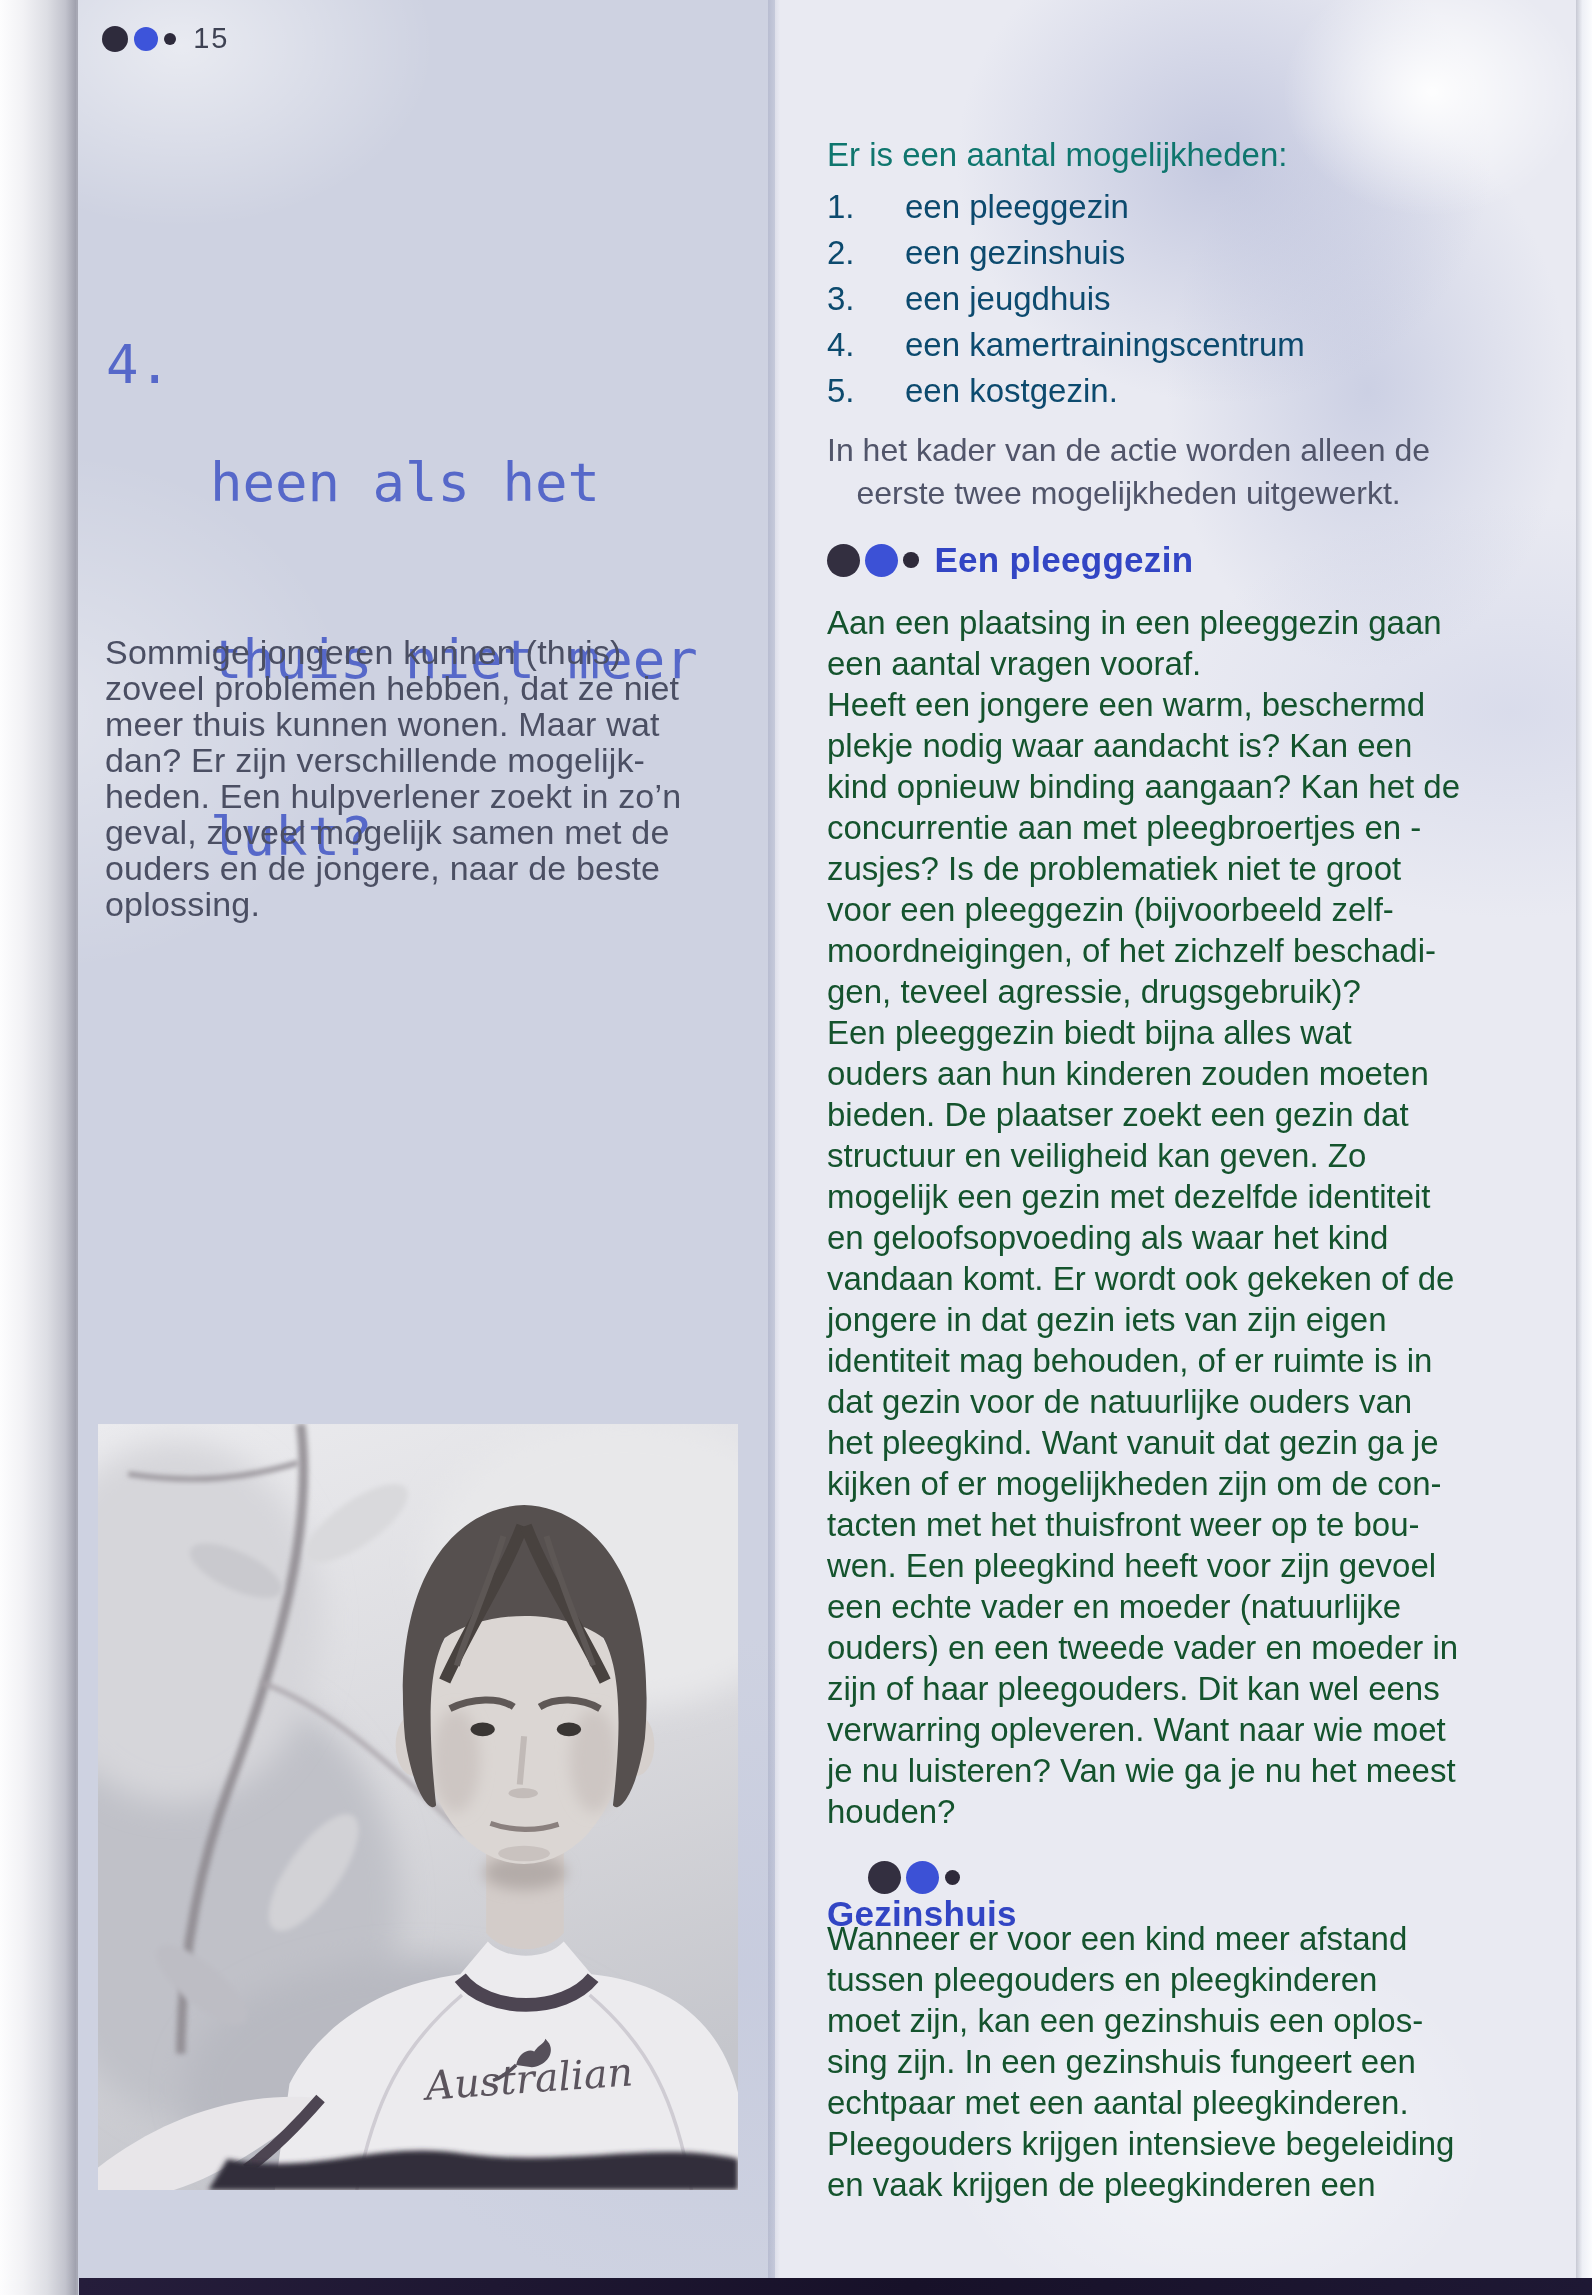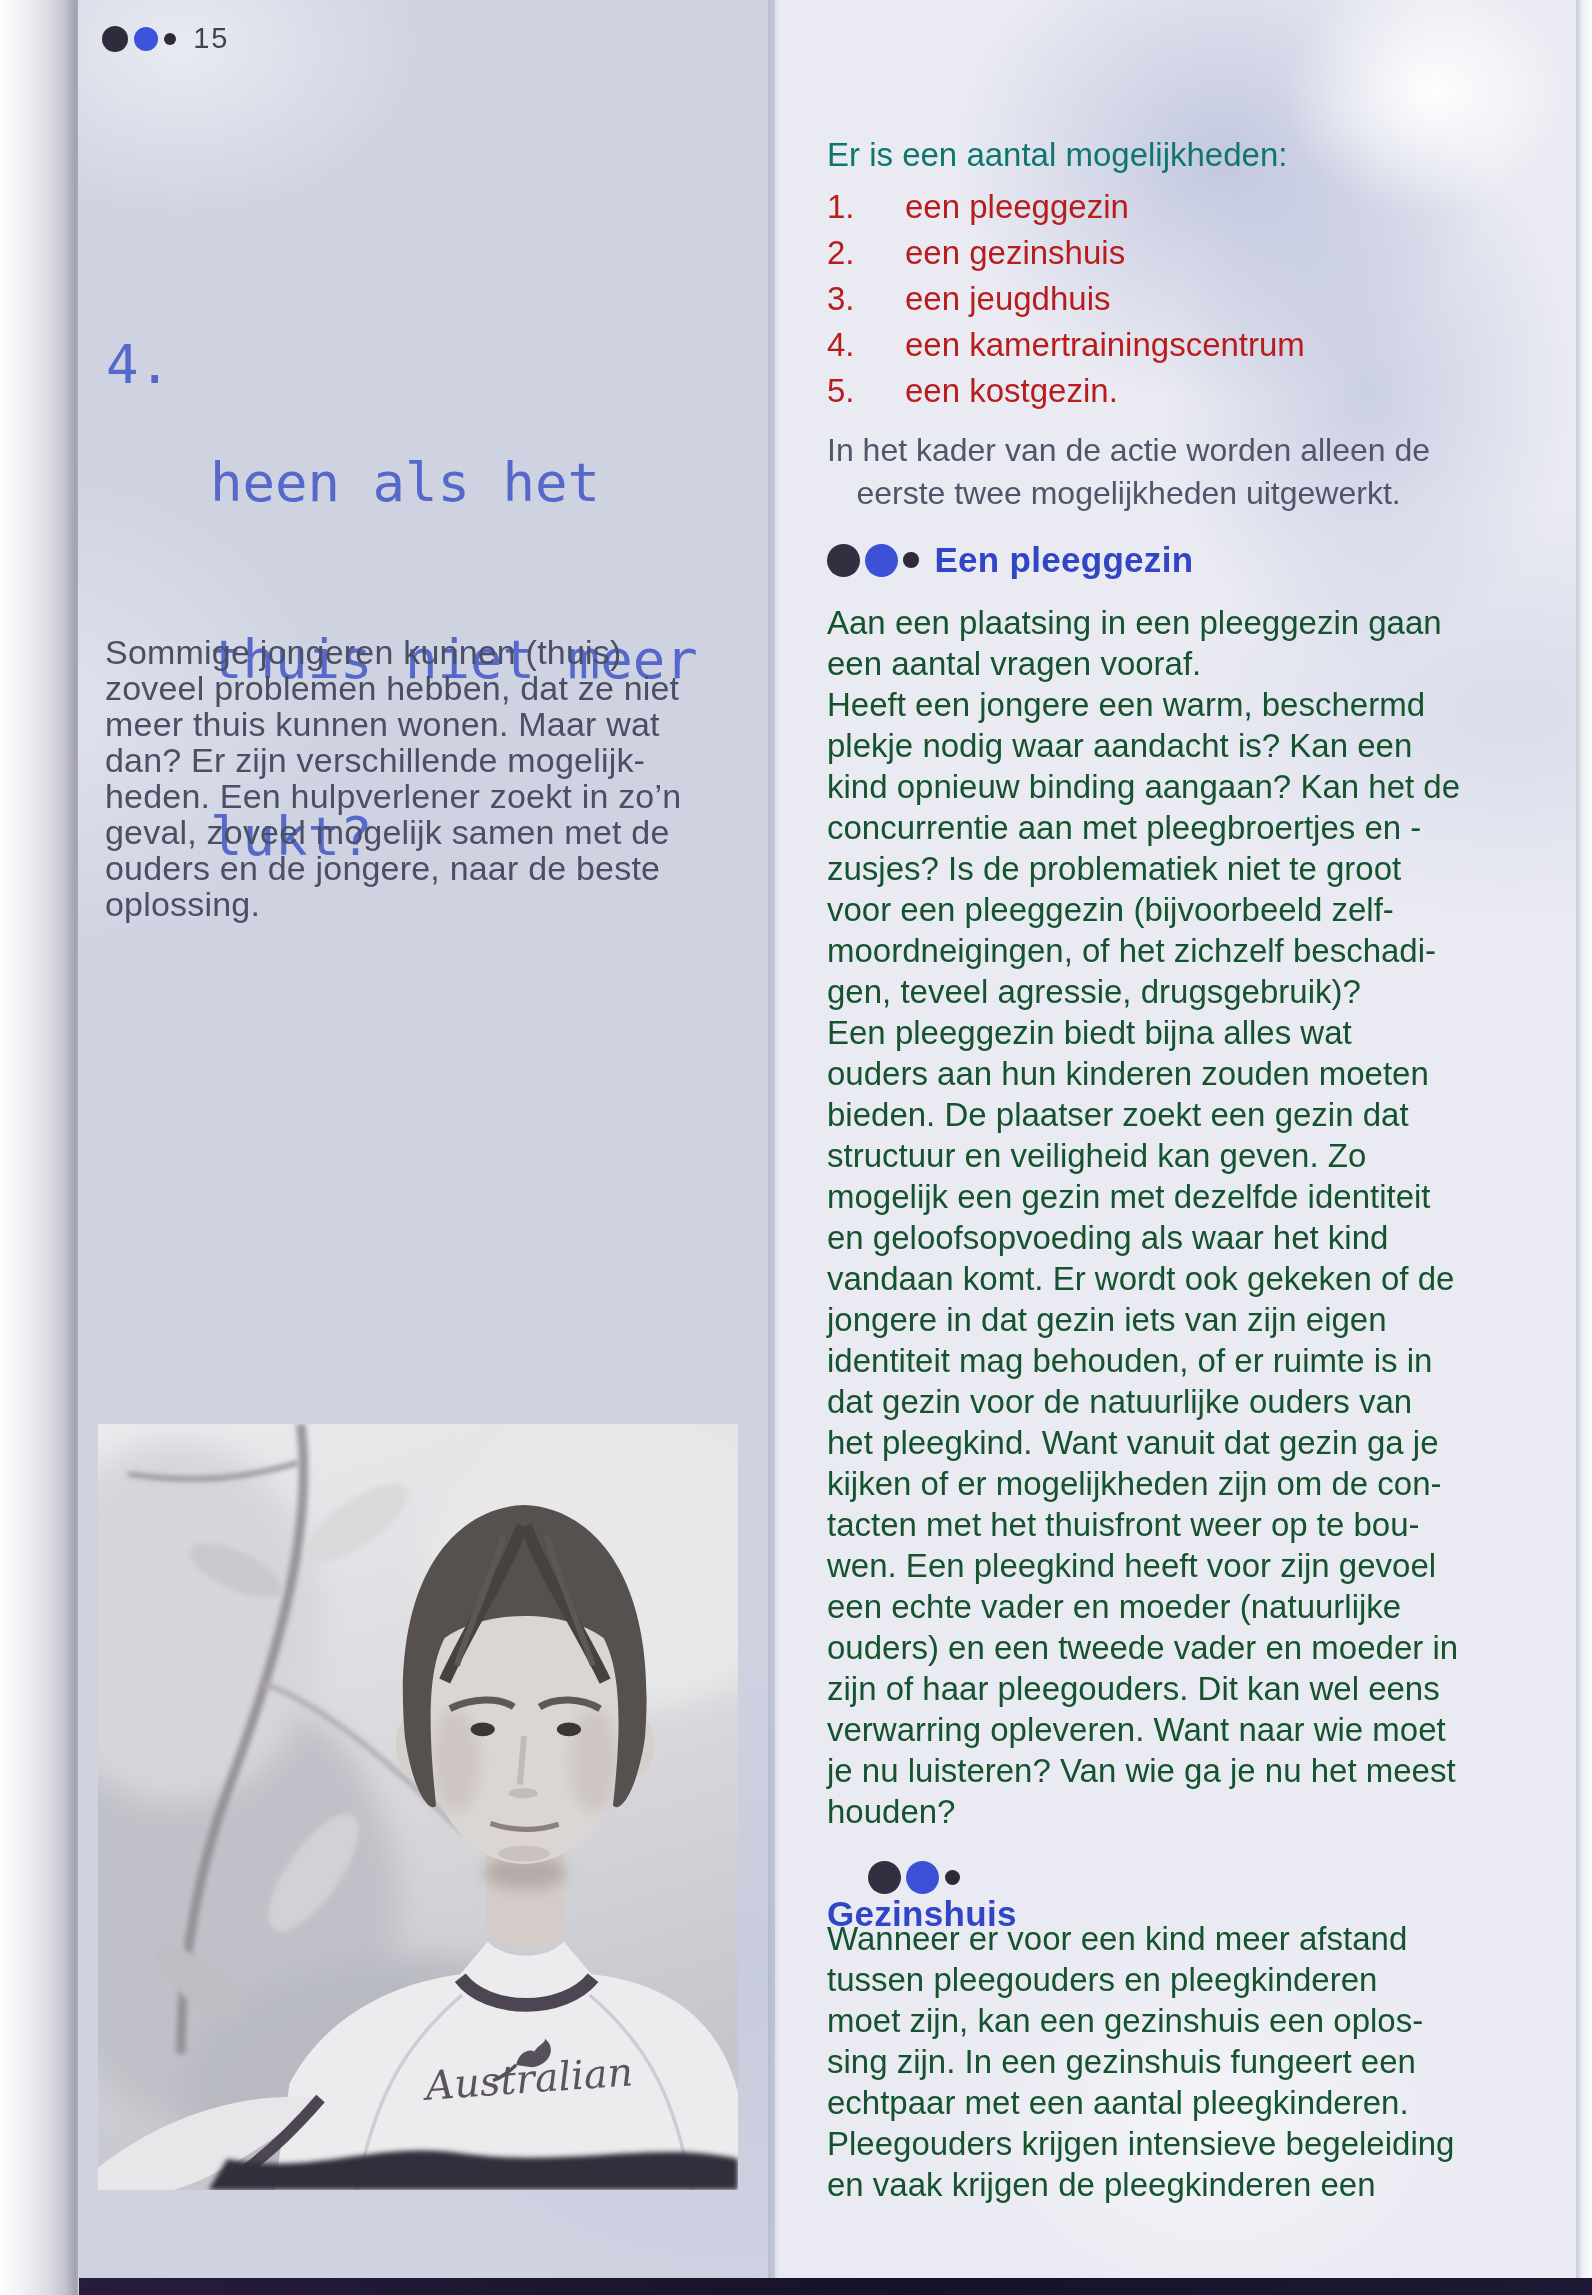--- a/index.html
+++ b/index.html
@@ -46,21 +46,21 @@
   .chapter-heading{left:210px;top:217px;font-family:"DejaVu Sans Mono",monospace;
     font-size:54px;line-height:59px;color:#5668c9;white-space:pre;}
   .h-line{position:relative;}
   .h-num{position:absolute;left:-104px;top:0;}
 
   
   .lines{white-space:pre;}
   .left-intro{left:105px;top:634px;font-size:34px;line-height:36px;color:#4b4f63;letter-spacing:0.2px;}
 
   .list-intro{left:827px;top:136px;font-size:33px;color:#0f766e;}
-  .list-rows{left:827px;top:184px;font-size:33px;line-height:46px;color:#b91c1c;}
+  .list-rows{left:827px;top:184px;font-size:33px;line-height:46px;color:#0c4a6e;}
   .lnum{display:inline-block;width:78px;}
   .note{left:827px;top:429px;font-size:32px;line-height:43px;color:#51556a;text-align:center;}
 
   .section-head{left:827px;display:flex;align-items:center;}
   .section-head .dots{display:flex;align-items:center;margin-right:15.5px;}
   .sdot1{width:33px;height:33px;border-radius:50%;background:#332f40;}
   .sdot2{width:33px;height:33px;border-radius:50%;background:#3c51d6;margin-left:5.2px;}
   .sdot3{width:15.5px;height:15.5px;border-radius:50%;background:#2e2a3a;margin-left:5.2px;}
   .section-title{font-size:35px;font-weight:bold;color:#3245c4;letter-spacing:0.3px;}
   .sh1{top:540px;} .sh2{top:1861px;flex-direction:column;}

